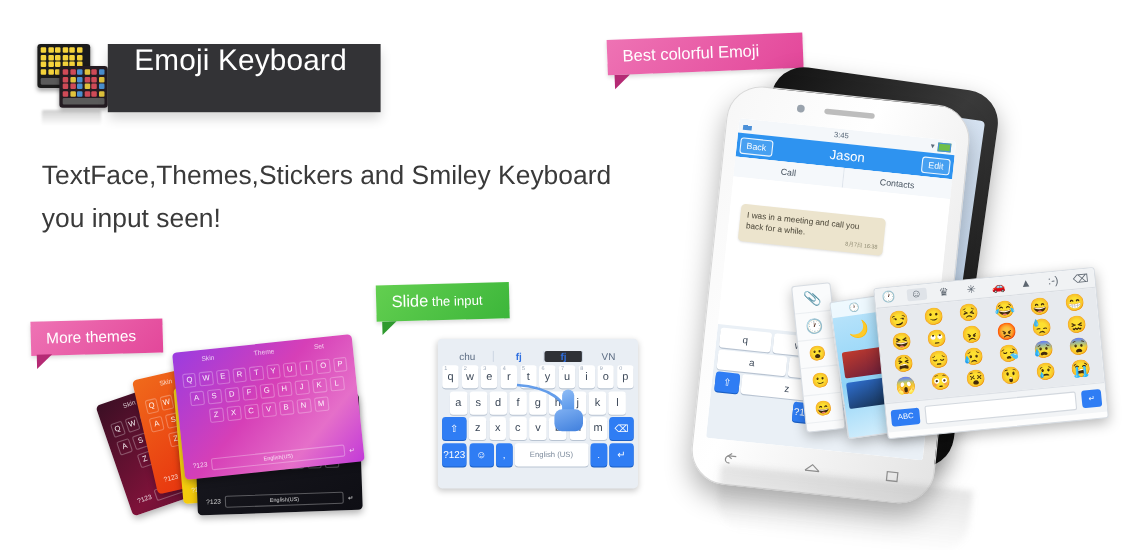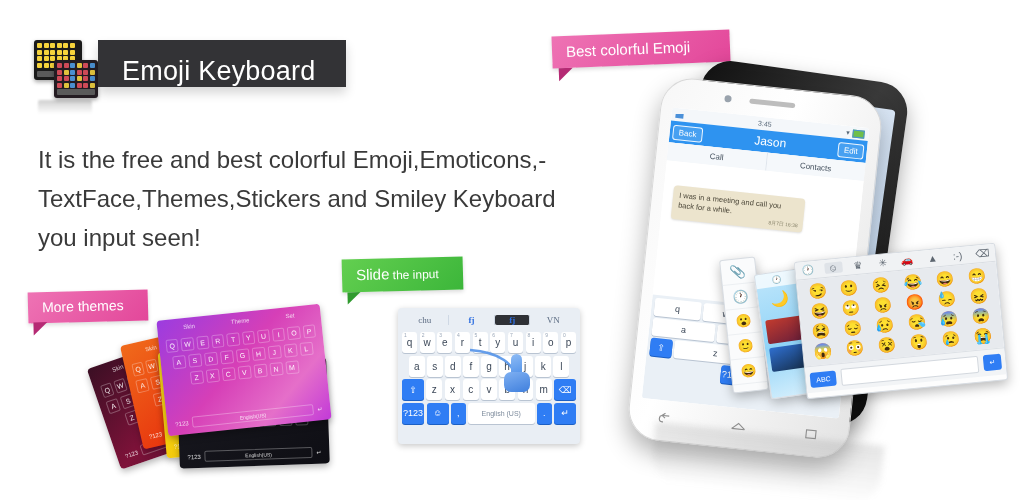--- a/index.html
+++ b/index.html
@@ -19,22 +19,22 @@
   .ic-dot{width:5px;height:5px;border-radius:1px;background:#f5d33b;}
   .ic-kb.front .ic-dot{background:#cf4a57;}
   .ic-kb.front .ic-dot:nth-child(3n){background:#4a8fd0;}
   .ic-kb.front .ic-dot:nth-child(4n){background:#e0c23c;}
   .ic-bar{position:absolute;left:3px;bottom:3px;right:3px;height:6px;border-radius:1px;background:#5a5a5a;}
   .ic-refl{position:absolute;left:10px;top:62px;width:54px;height:14px;
     background:linear-gradient(180deg,rgba(40,40,40,.22),rgba(40,40,40,0));border-radius:2px;filter:blur(1px);}
 
   
   .title-bar{
-    position:absolute;left:98px;top:40px;width:248px;height:47px;
-    background:#333336;display:flex;align-items:flex-end;
+    position:absolute;left:98px;top:40px;width:248px;height:62px;
+    background:#333336;display:flex;align-items:flex-start;
     box-shadow:0 6px 10px rgba(0,0,0,.16);
   }
   .title-bar .txt{color:#fff;font-size:27px;font-weight:400;letter-spacing:.2px;padding-left:24px;white-space:nowrap;}
 
   
   .desc{position:absolute;left:38px;top:140px;width:600px;color:#3a3a3a;font-size:24px;line-height:39px;}
   .desc div{white-space:nowrap;}
 
   
   .callout{position:absolute;}
@@ -85,21 +85,21 @@
     background:linear-gradient(150deg,#f3d81a,#f5c000);}
   #theme-card-5{left:78px;top:48px;transform:rotate(-2deg);
     background:linear-gradient(150deg,#1b1b22,#0e0e14);}
   #theme-card-3{left:62px;top:0px;transform:rotate(-6deg);width:164px;height:116px;
     background:linear-gradient(135deg,#9b3ce0,#d63fb7 45%,#e56fc9 75%,#c23ad8);}
 
   
   .swipe-kb{position:absolute;left:398px;top:308px;width:182px;height:136px;
     background:#e9eef4;border-radius:4px;box-shadow:0 2px 6px rgba(0,0,0,.22);
     padding:3px 4px 4px 4px;box-sizing:border-box;}
-  .sg-bar{display:flex;height:18px;align-items:center;font-size:9px;color:#5b6b82;font-family:Liberation Serif, serif;}
+  .sg-bar{display:flex;height:18px;align-items:flex-end;font-size:9px;color:#5b6b82;}
   .sg-cell{flex:1;display:flex;align-items:center;justify-content:center;border-right:1px solid #cfd8e4;}
   .sg-cell:last-child{border-right:none;}
   .sg-cell.sel{background:#2f3136;color:#eaeaea;border-radius:2px;flex:0 0 34px;}
   .sg-cell.blue{color:#2f6fe0;font-weight:bold;}
   .kb-rows{margin-top:3px;position:relative;}
   .kb-row{display:flex;justify-content:center;gap:2.5px;margin-bottom:2.5px;}
   .key{background:#fff;border-radius:3px;height:21px;min-width:14.5px;flex:1;
     display:flex;align-items:center;justify-content:center;
     font-size:10px;color:#3c4858;box-shadow:0 1px 0 #b9c4d2;position:relative;}
   .key .num{position:absolute;top:0px;left:2px;font-size:5px;color:#9aa7b8;}
@@ -260,21 +260,20 @@
       <div class="ic-bar"></div>
     </div>
     <div class="ic-refl"></div>
   </div>
 
   <div class="title-bar">
     <span class="txt">Emoji Keyboard</span>
   </div>
 
   <div class="desc">
-    <div>It is the free and best colorful Emoji,Emoticons,-</div>
     <div>TextFace,Themes,Stickers and Smiley Keyboard</div>
     <div>you input seen!</div>
   </div>
 
   <div class="callout co-pink" id="callout-best">
     <div class="body">
       <span>Best colorful Emoji</span>
       <span class="tail"></span>
     </div>
   </div>

